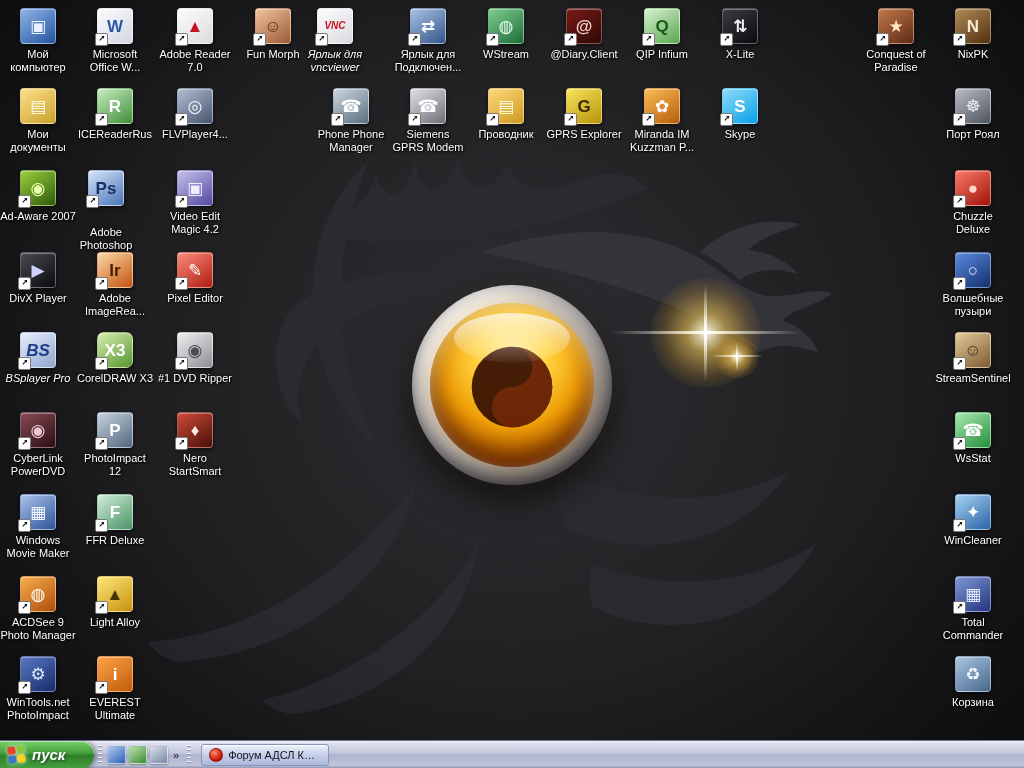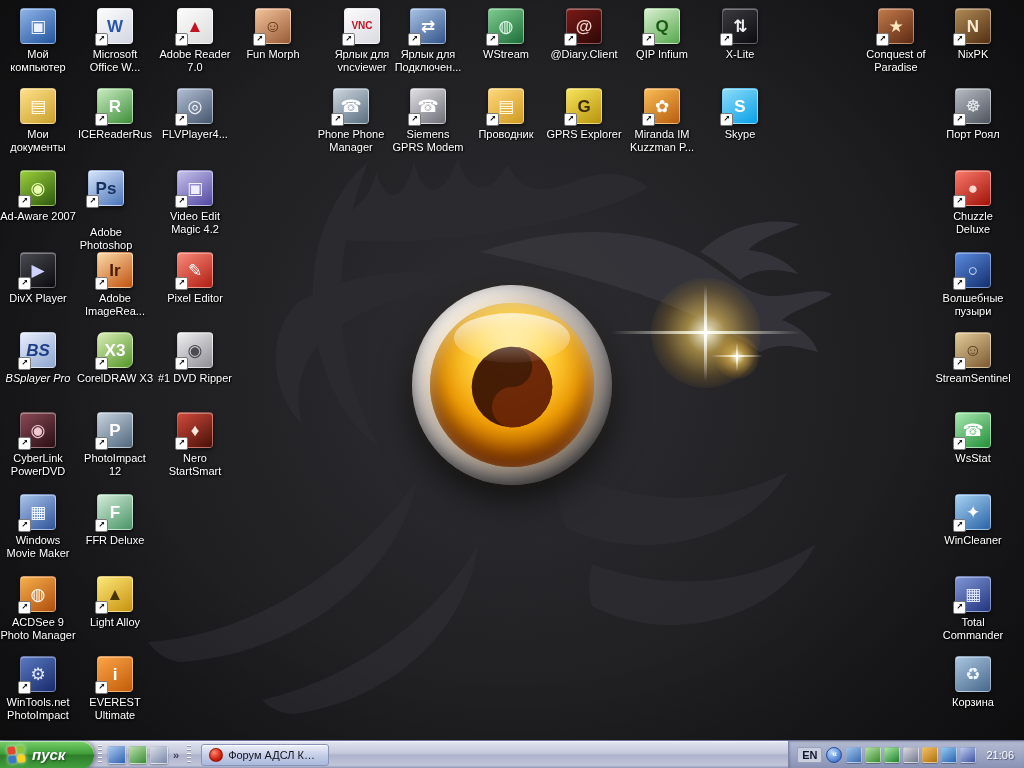--- a/index.html
+++ b/index.html
@@ -240,21 +240,21 @@
         <div class="icon-label">#1 DVD Ripper</div>
       </div>
       <div class="desktop-icon" style="left: 157px; top: 412px;">
         <div class="icon-img" style="background: linear-gradient(145deg, rgb(210, 74, 58) 0%, rgb(72, 16, 8) 100%); color: rgb(255, 232, 224);">♦<span class="shortcut-arrow">↗</span></div>
         <div class="icon-label">Nero StartSmart</div>
       </div>
       <div class="desktop-icon" style="left: 235px; top: 8px;">
         <div class="icon-img" style="background: linear-gradient(145deg, rgb(242, 196, 154) 0%, rgb(154, 90, 56) 100%); color: rgb(90, 46, 20);">☺<span class="shortcut-arrow">↗</span></div>
         <div class="icon-label">Fun Morph</div>
       </div>
-      <div class="desktop-icon" style="left: 324px; top: 8px;">
+      <div class="desktop-icon" style="left: 297px; top: 8px; font-style: italic;">
         <div class="icon-img" style="background: linear-gradient(145deg, rgb(252, 252, 252) 0%, rgb(218, 218, 226) 100%); color: rgb(196, 18, 32); font-size: 10px;">VNC<span class="shortcut-arrow">↗</span></div>
         <div class="icon-label">Ярлык для vncviewer</div>
       </div>
       <div class="desktop-icon" style="left: 313px; top: 88px;">
         <div class="icon-img" style="background: linear-gradient(145deg, rgb(205, 214, 222) 0%, rgb(90, 112, 130) 100%); color: rgb(255, 255, 255);">☎<span class="shortcut-arrow">↗</span></div>
         <div class="icon-label">Phone Phone Manager</div>
       </div>
       <div class="desktop-icon" style="left: 390px; top: 8px;">
         <div class="icon-img" style="background: linear-gradient(145deg, rgb(168, 194, 228) 0%, rgb(52, 86, 140) 100%); color: rgb(255, 255, 255);">⇄<span class="shortcut-arrow">↗</span></div>
         <div class="icon-label">Ярлык для Подключен...</div>
@@ -354,29 +354,15 @@
           <div class="ql-icon" style="background: linear-gradient(145deg, rgb(184, 224, 168), rgb(58, 138, 56));"></div>
           <div class="ql-icon" style="background: linear-gradient(145deg, rgb(216, 220, 232), rgb(120, 136, 168));"></div>
         </div>
       <span class="ql-overflow">»</span>
     </div>
     <div class="grip"></div>
     <div id="task-button">
       <span class="task-ico"></span>
       <span class="task-label">Форум АДСЛ Клуба ...</span>
     </div>
-    <div id="tray">
-      <span id="lang">EN</span>
-      <span id="tray-collapse">«</span>
-      <div id="tray-icons">
-          <div class="tray-icon" style="background: linear-gradient(145deg, rgb(156, 192, 232), rgb(58, 106, 176));"></div>
-          <div class="tray-icon" style="background: linear-gradient(145deg, rgb(176, 224, 160), rgb(58, 138, 48));"></div>
-          <div class="tray-icon" style="background: linear-gradient(145deg, rgb(168, 232, 160), rgb(32, 128, 48));"></div>
-          <div class="tray-icon" style="background: linear-gradient(145deg, rgb(216, 216, 224), rgb(112, 120, 138));"></div>
-          <div class="tray-icon" style="background: linear-gradient(145deg, rgb(240, 192, 96), rgb(176, 112, 16));"></div>
-          <div class="tray-icon" style="background: linear-gradient(145deg, rgb(144, 200, 240), rgb(42, 98, 176));"></div>
-          <div class="tray-icon" style="background: linear-gradient(145deg, rgb(184, 200, 240), rgb(64, 84, 160));"></div>
-        </div>
-      <span id="clock">21:06</span>
-    </div>
   </div>
 
 </div>
 
 </body></html>

